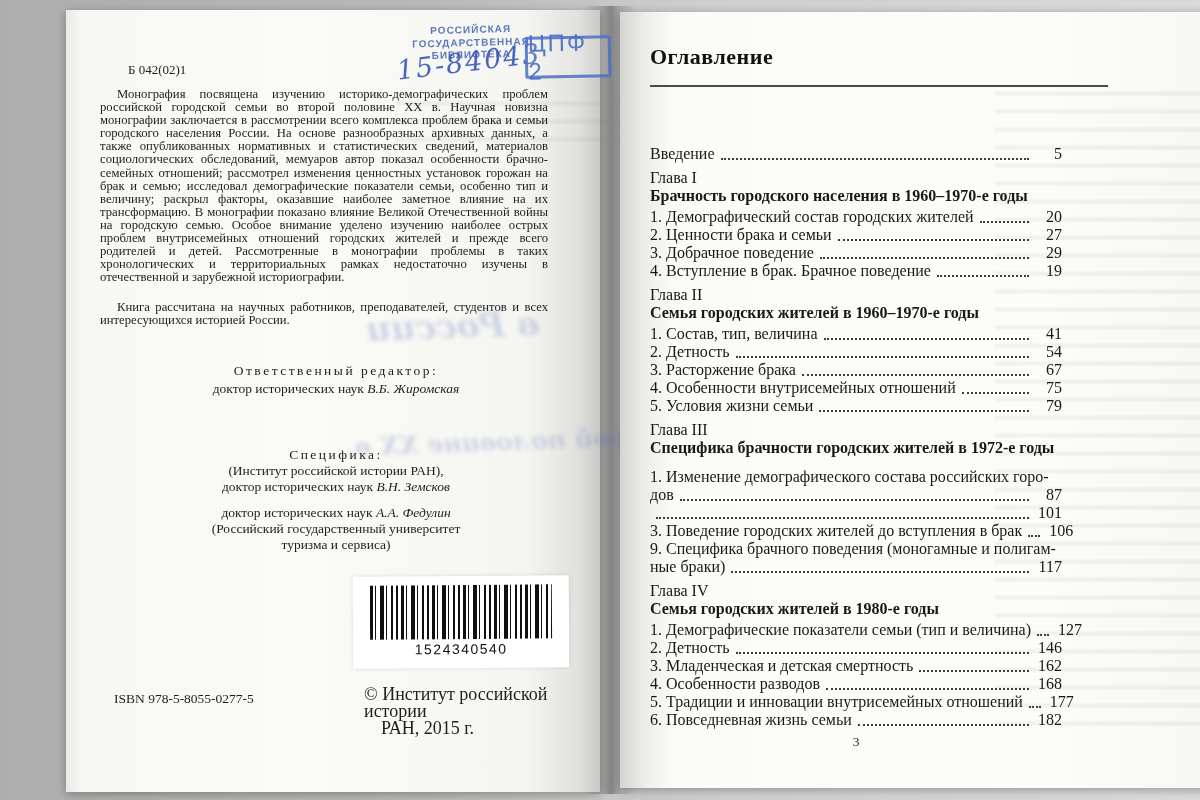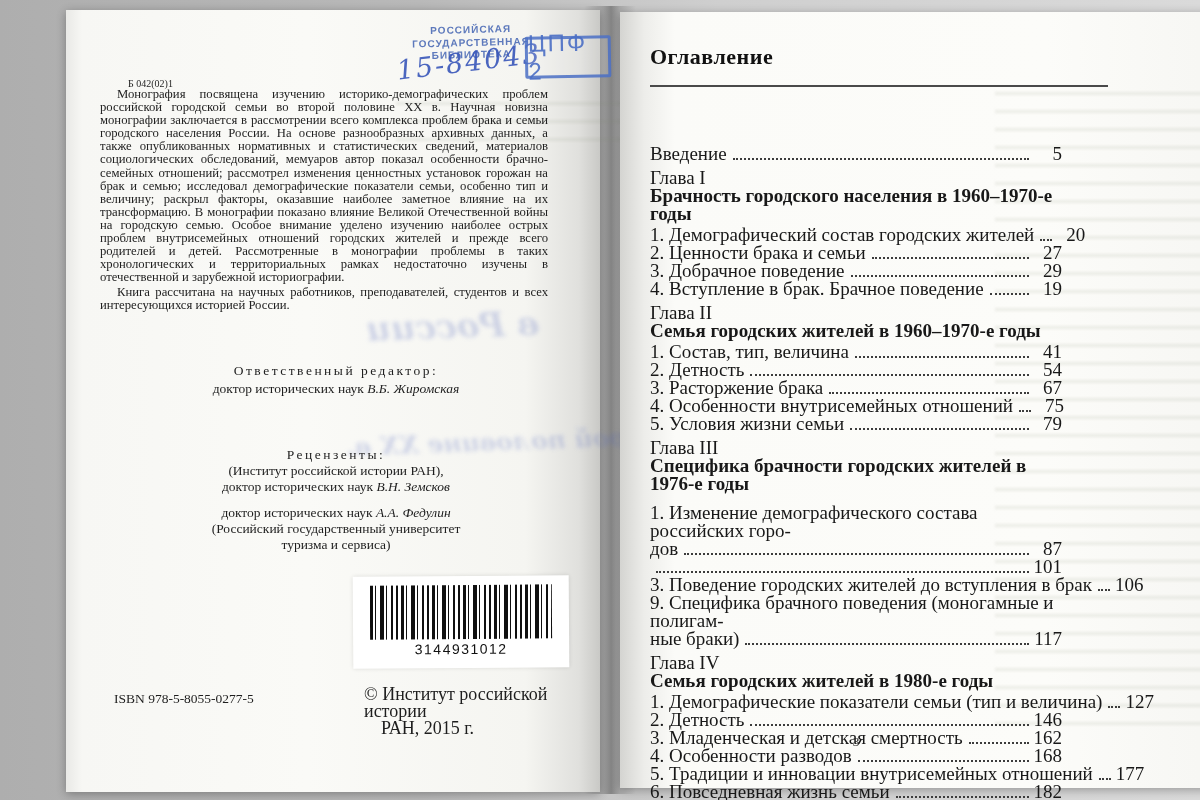--- a/index.html
+++ b/index.html
@@ -40,27 +40,27 @@
     transform:rotate(-7deg);
   }
   .stamp-box{
     position:absolute;left:459px;top:26px;width:80px;height:36px;
     border:3px solid rgba(74,110,196,.85);border-radius:2px;
     display:flex;align-items:center;justify-content:center;
     font-family:"Liberation Sans","DejaVu Sans",sans-serif;
     font-size:24px;color:rgba(74,110,196,.9);letter-spacing:2px;
     transform:rotate(-1deg);background:rgba(255,255,255,.15);
   }
-  .class-code{position:absolute;left:62px;top:68px;font-size:10px;}
+  .class-code{position:absolute;left:62px;top:52px;font-size:13px;}
   .annotation{
     position:absolute;left:34px;top:78px;width:448px;margin:0;
     font-size:12.7px;line-height:13.1px;text-align:justify;text-indent:17px;
     color:#222;
   }
-  .annotation.p2{top:276px;}
+  .annotation.p2{top:291px;}
   .centered-block{position:absolute;left:40px;width:460px;text-align:center;font-size:13.5px;}
   .editor-block{top:352px;line-height:18px;}
   .spaced{letter-spacing:2.5px;}
   .person-name{font-style:italic;}
   .reviewers-block{top:437px;line-height:16px;}
   .rev-gap{height:10px;}
 
   .barcode-sticker{
     position:absolute;left:287px;top:566px;width:216px;height:92px;
     background:#fff;box-shadow:0 0 4px rgba(0,0,0,.12);
@@ -97,21 +97,21 @@
   }
   .gs-left{left:330px;top:92px;width:230px;height:46px;}
 
   
   .toc-wrap{position:absolute;left:30px;top:32px;width:462px;}
   .toc-title{
     margin:0;font-size:22px;font-weight:bold;letter-spacing:.5px;color:#111;
     line-height:26px;
   }
   .toc-rule{margin-top:15px;border-top:2px solid #4a4a4a;width:458px;}
-  .toc-body{width:412px;font-size:19px;color:#181818;}
+  .toc-body{width:412px;font-size:16px;color:#181818;}
   .toc-line{line-height:18px;display:flex;align-items:flex-end;}
   .toc-label{white-space:nowrap;}
   .toc-leader{flex:1;border-bottom:2px dotted #3c3c3c;margin:0 5px 3px 6px;min-width:12px;}
   .toc-page{min-width:28px;text-align:right;}
   .intro-row{margin-top:58px;}
   .chapter{margin-top:5px;}
   .chapter-heading{font-weight:normal;line-height:18px;margin-top:6px;}
   .chapter-subtitle{font-weight:bold;line-height:18px;margin-bottom:3px;}
   .chapter-3 .chapter-subtitle{margin-bottom:11px;}
   .wrap-first{display:block;}
@@ -146,38 +146,38 @@
 
     <div class="centered-block editor-block">
       <div class="spaced">Ответственный редактор:</div>
       <div>
         <span>доктор исторических наук</span>
         <span class="person-name">В.Б. Жиромская</span>
       </div>
     </div>
 
     <div class="centered-block reviewers-block">
-      <div class="spaced">Рецензенты:</div>
+      <div class="spaced">Специфика:</div>
       <div>(Институт российской истории РАН),</div>
       <div>
         <span>доктор исторических наук</span>
         <span class="person-name">В.Н. Земсков</span>
       </div>
       <div class="rev-gap"></div>
       <div>
         <span>доктор исторических наук</span>
         <span class="person-name">А.А. Федулин</span>
       </div>
       <div>(Российский государственный университет</div>
       <div>туризма и сервиса)</div>
     </div>
 
     <div class="barcode-sticker">
       <div class="barcode-bars"></div>
-      <div class="barcode-num">3144931012</div>
+      <div class="barcode-num">1524340540</div>
     </div>
 
     <div class="isbn">ISBN 978-5-8055-0277-5</div>
     <div class="copyright">
       <div>© Институт российской истории</div>
       <div class="l2">РАН, 2015 г.</div>
     </div>
   </div>
 
   <div class="page page-right">
@@ -245,21 +245,21 @@
           </div>
           <div class="toc-line">
             <span class="toc-label">5. Условия жизни семьи</span>
             <span class="toc-leader"></span>
             <span class="toc-page">79</span>
           </div>
         </div>
 
         <div class="chapter chapter-3">
           <div class="chapter-heading">Глава III</div>
-          <div class="chapter-subtitle">Специфика брачности городских жителей в 1976-е годы</div>
+          <div class="chapter-subtitle">Специфика брачности городских жителей в 1972-е годы</div>
           <div class="toc-line wrap-first">1. Изменение демографического состава российских горо-</div>
           <div class="toc-line">
             <span class="toc-label">дов</span>
             <span class="toc-leader"></span>
             <span class="toc-page">87</span>
           </div>
           <div class="toc-line">
             <span class="toc-leader"></span>
             <span class="toc-page">101</span>
           </div>

